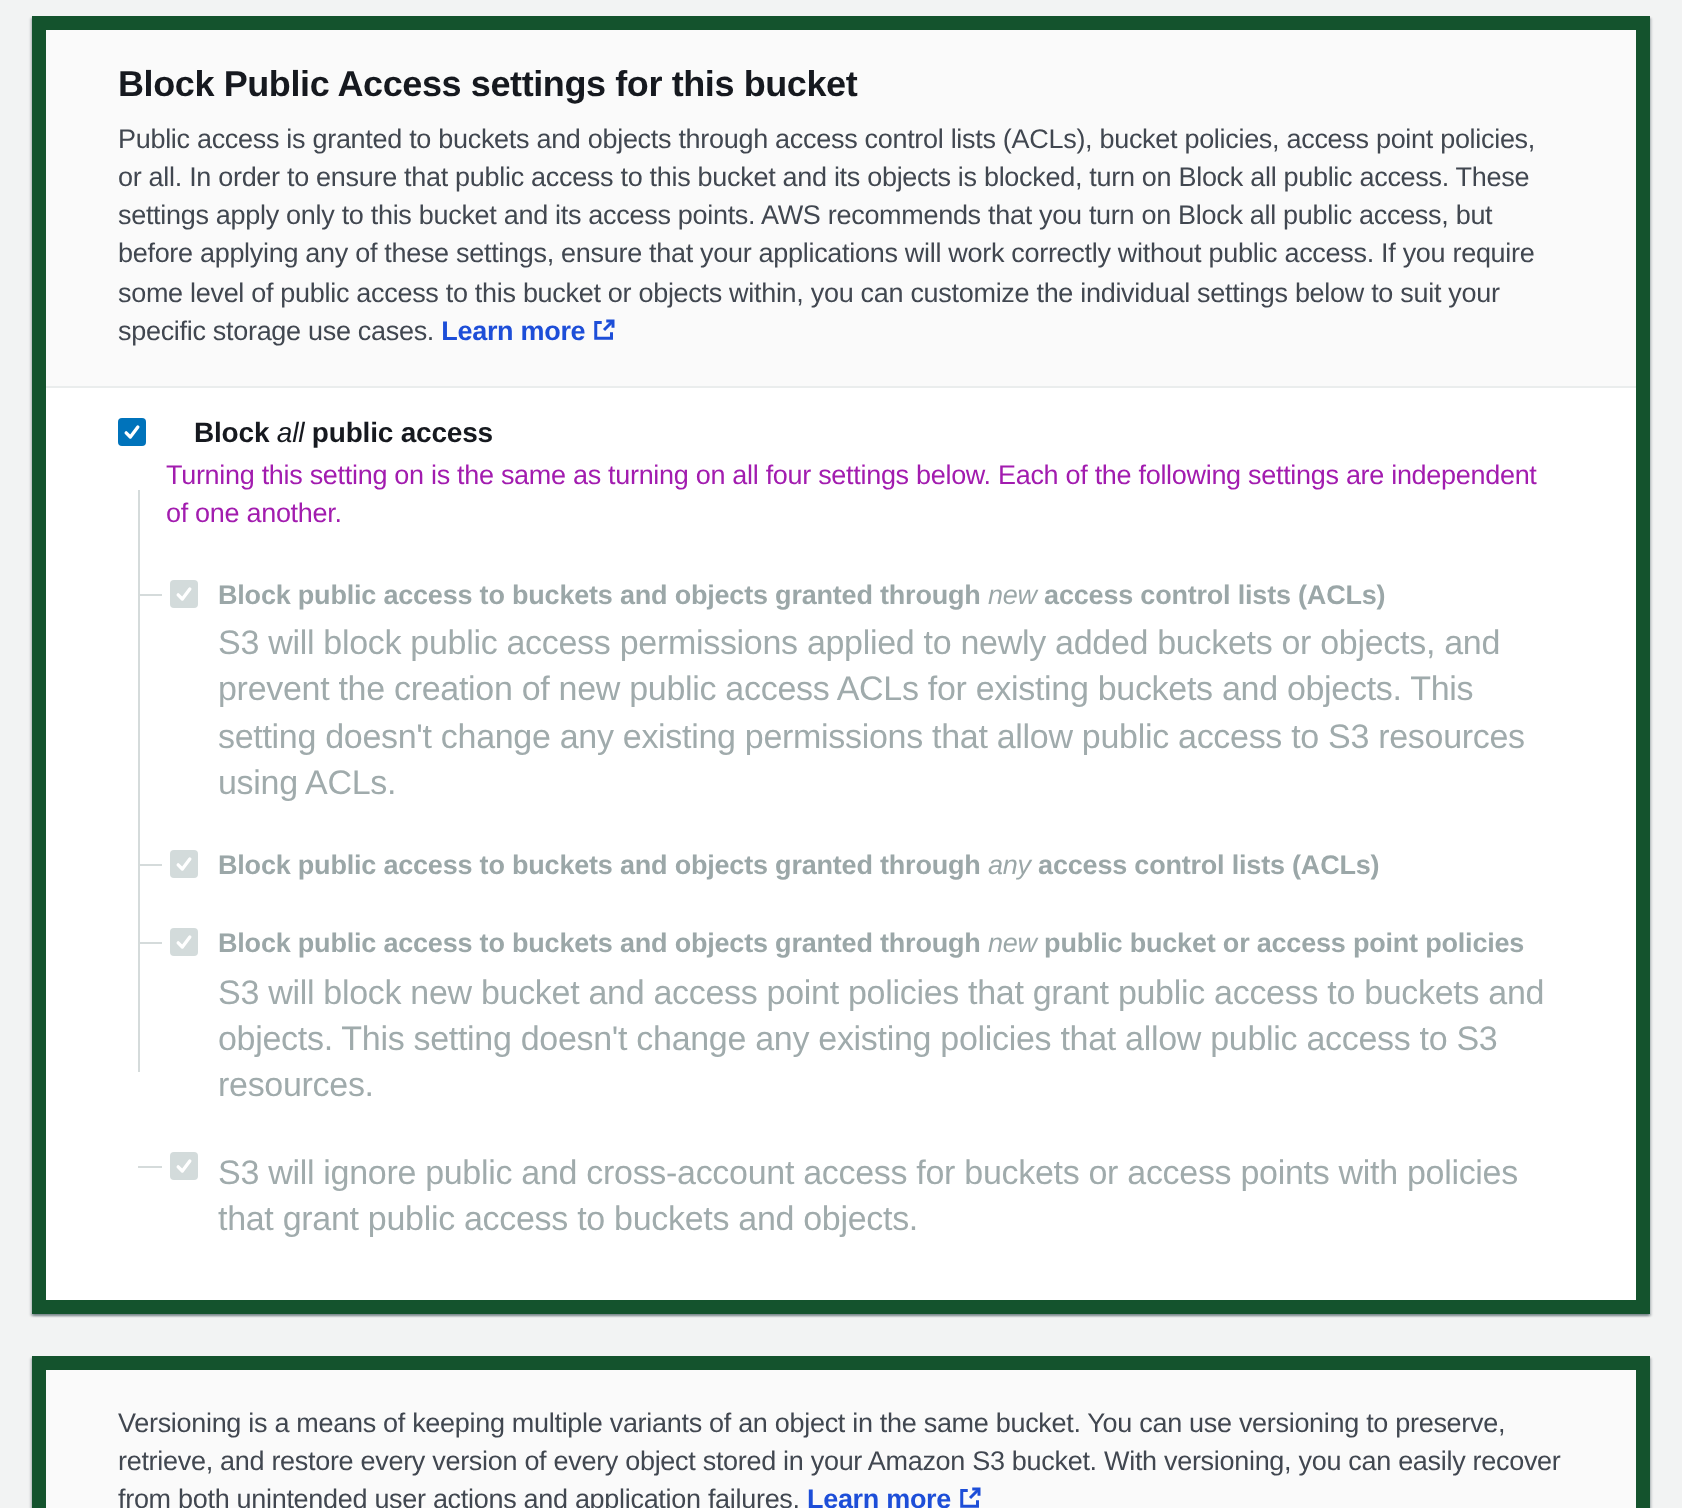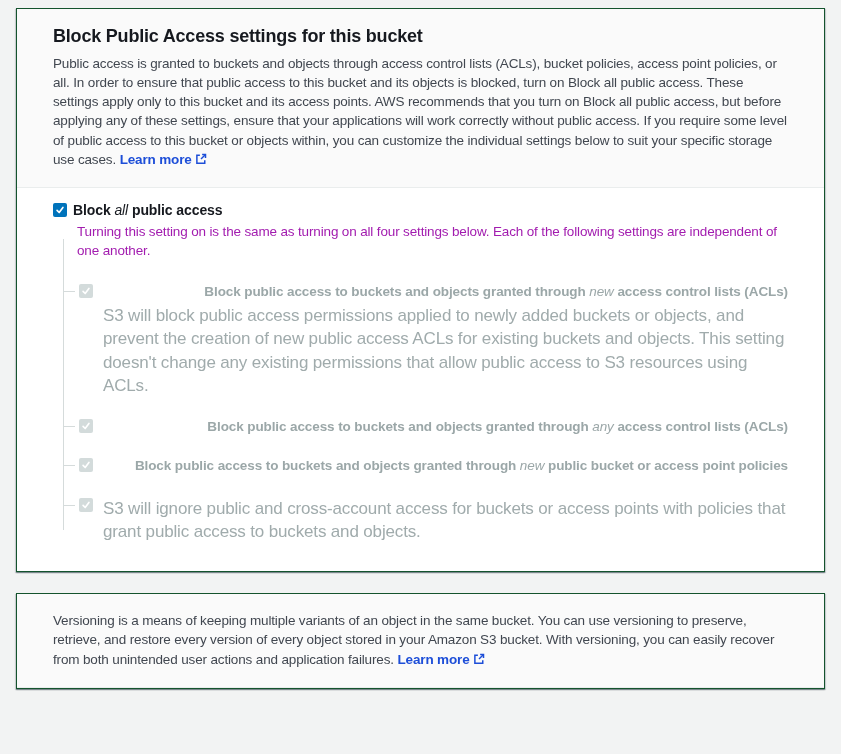--- a/index.html
+++ b/index.html
@@ -7,21 +7,21 @@
   body {
     width: 841px; height: 754px;
     background: #f2f3f3;
     font-family: "Liberation Sans", "DejaVu Sans", sans-serif;
     color: #16191f;
     overflow: hidden;
   }
   .card {
     margin: 12px 16px;
     background: #ffffff;
-    border: 1px solid #14532d;
+    border: 7px solid #14532d;
     box-shadow: 0 1px 1px 0 rgba(0,28,36,.35), 1px 1px 1px 0 rgba(0,28,36,.12), -1px 1px 1px 0 rgba(0,28,36,.12);
   }
   .card-1 { margin-top: 8px; }
   .card-2 { margin-top: 21px; }
   .card-header {
     background: #fafafa;
     border-bottom: 1px solid #eaeded;
     padding: 17px 36px 17px;
   }
   .section-title {
@@ -51,21 +51,21 @@
   .checkbox {
     width: 14px; height: 14px;
     border-radius: 2px;
     display: inline-flex;
     align-items: center; justify-content: center;
     flex: none;
   }
   .checkbox.checked { background: #0073bb; cursor: pointer; }
   .checkbox.disabled-checked { background: #d3dbdb; }
 
-  .check-row { display: flex; align-items: center; gap: 6px; }
+  .check-row { display: flex; align-items: center; gap: 24px; }
   .check-label { font-size: 14px; font-weight: 700; letter-spacing: -0.1px; }
   .check-label em, .sub-title em { font-style: italic; font-weight: 400; }
   .master-desc {
     margin: 5px 0 0 24px;
     font-size: 13.5px;
     line-height: 1.4;
     color: #a21caf;
     letter-spacing: -0.15px;
   }
 
@@ -86,21 +86,20 @@
     width: 12px; height: 1px;
     background: #d5dbdb;
   }
   .sub-item .checkbox { position: absolute; left: 0; top: 1px; }
   .sub-title {
     font-size: 13.5px; font-weight: 700;
     color: #9ba7a8;
     line-height: 1.38;
     letter-spacing: -0.1px;
     max-width: 700px;
-    text-align: right;
   }
   .sub-desc {
     margin-top: 3px;
     font-size: 17px;
     color: #a0abac;
     line-height: 1.36;
     letter-spacing: -0.15px;
     max-width: 710px;
   }
 </style>
@@ -152,20 +151,21 @@
         <div class="sub-title"><span>Block public access to buckets and objects granted through </span><em>any</em><span> access control lists (ACLs)</span></div>
       </div>
 
       <div class="sub-item">
         <span class="checkbox disabled-checked">
             <svg width="10" height="10" viewBox="0 0 12 12">
               <path d="M2.5 6.5L5 9L9.5 3" fill="none" stroke="#fff" stroke-width="2" stroke-linecap="round" stroke-linejoin="round"></path>
             </svg>
           </span>
         <div class="sub-title"><span>Block public access to buckets and objects granted through </span><em>new</em><span> public bucket or access point policies</span></div>
+        <div class="sub-desc">S3 will block new bucket and access point policies that grant public access to buckets and objects. This setting doesn't change any existing policies that allow public access to S3 resources.</div>
       </div>
 
       <div class="sub-item">
         <span class="checkbox disabled-checked">
             <svg width="10" height="10" viewBox="0 0 12 12">
               <path d="M2.5 6.5L5 9L9.5 3" fill="none" stroke="#fff" stroke-width="2" stroke-linecap="round" stroke-linejoin="round"></path>
             </svg>
           </span>
         <div class="sub-desc">S3 will ignore public and cross-account access for buckets or access points with policies that grant public access to buckets and objects.</div>
       </div>

